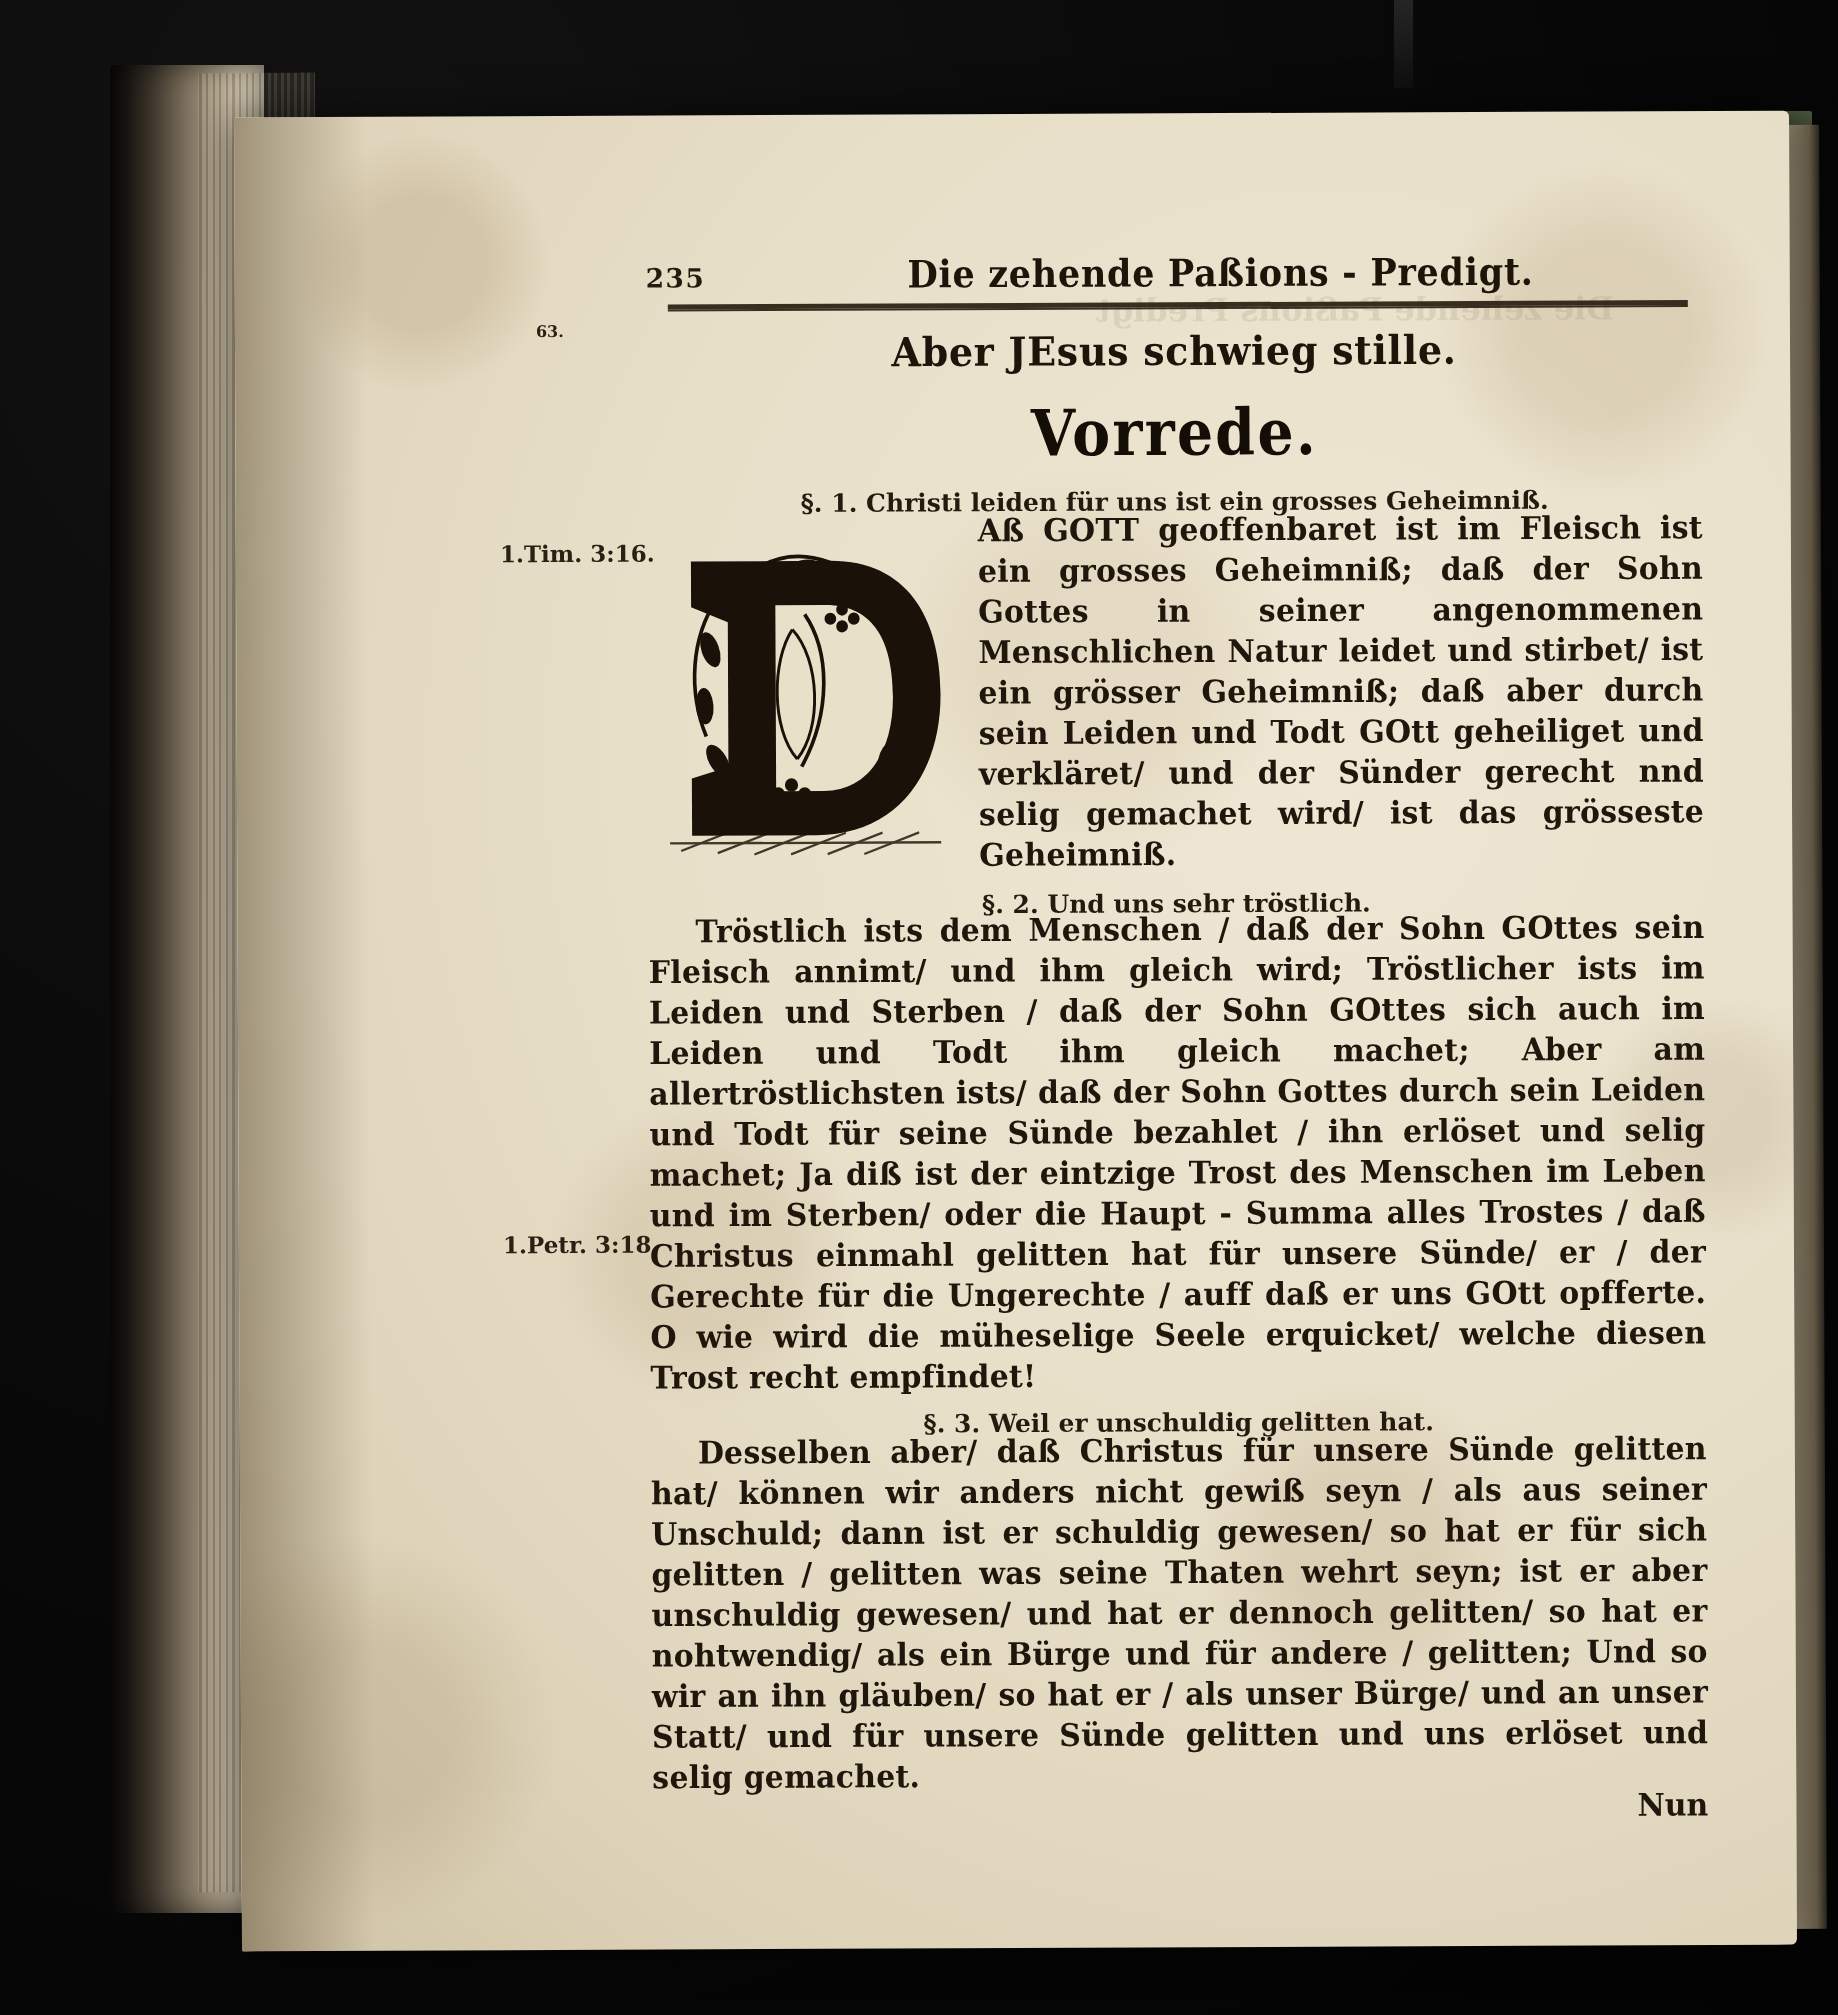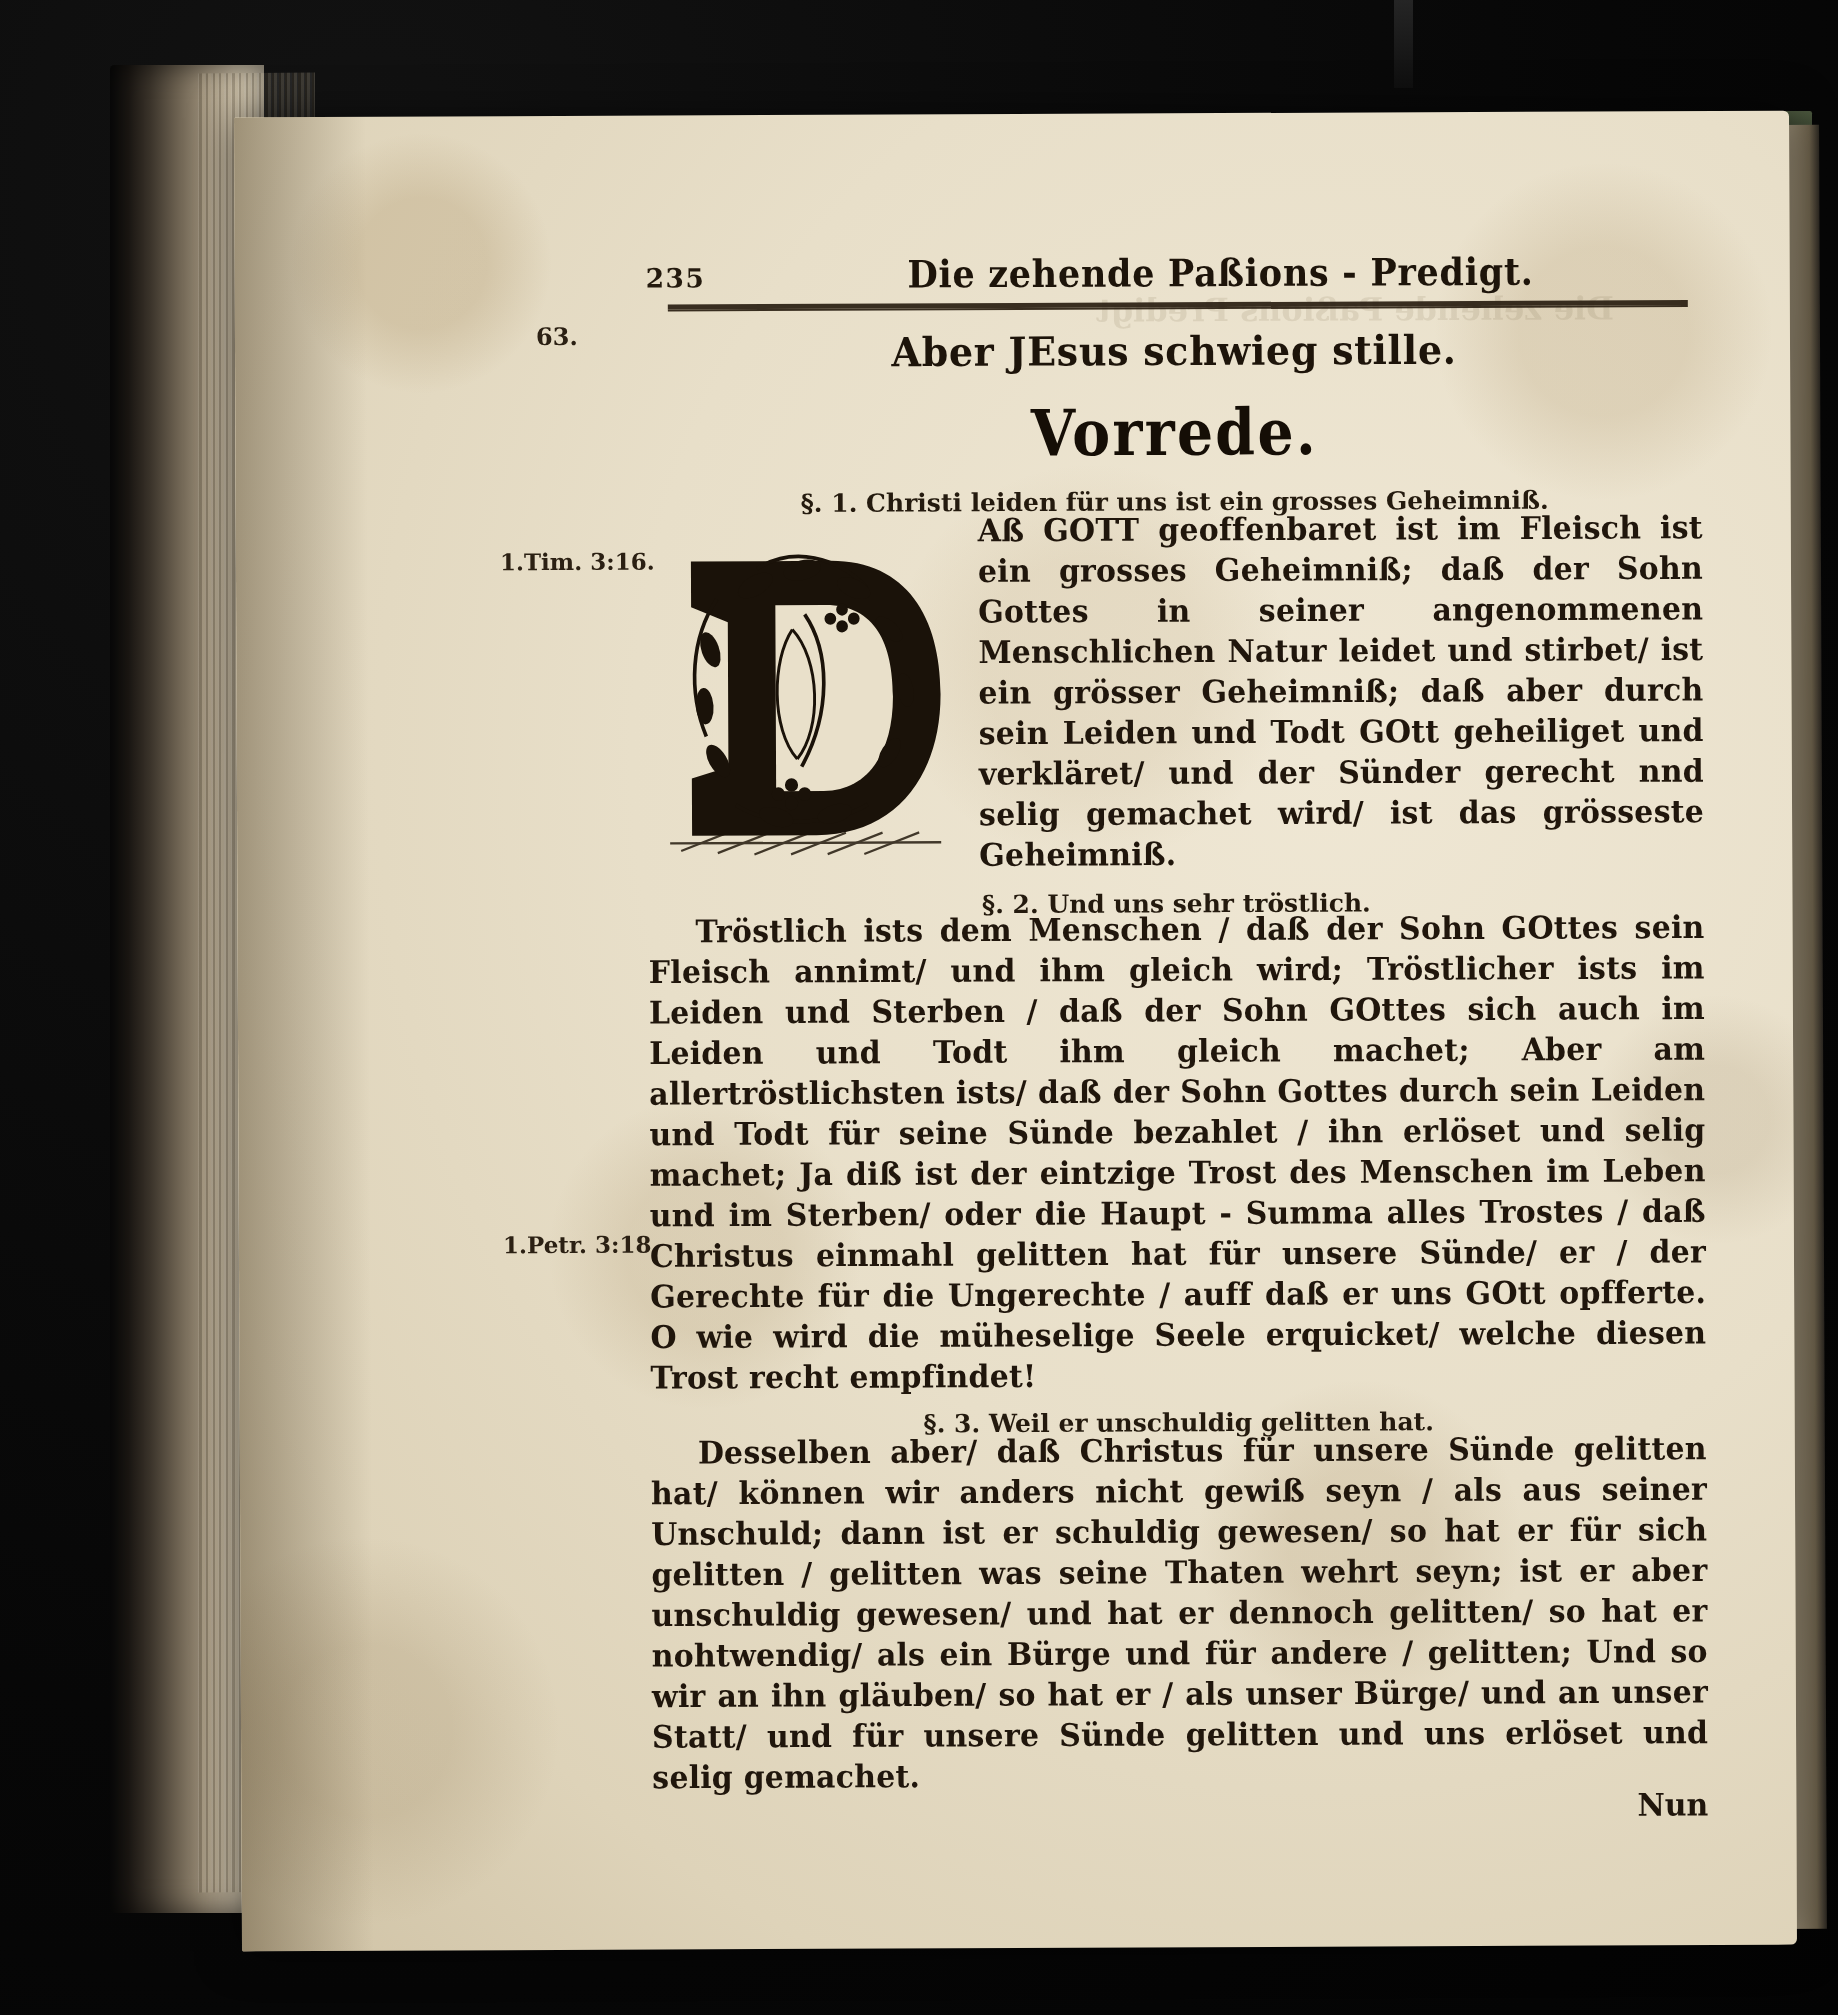--- a/index.html
+++ b/index.html
@@ -219,32 +219,31 @@
     width: 315px;
     height: 330px;
     margin: 4.4px 16px 2.9px 0;
     position: relative;
   }
   .initial svg { display: block; width: 100%; height: 100%; }
   .side-note-63 {
     position: absolute;
     left: -110px;
     top: 67px;
-    font-size: 24px;
+    font-size: 16px;
     font-weight: bold;
     color: #2b2013;
   }
   .ref-tim {
     position: absolute;
     left: -147px;
     top: 285px;
     font-size: 23px;
     font-weight: bold;
     color: #2b2013;
-    margin-top: 8px;
   }
   .ref-petr {
     position: absolute;
     left: -147px;
     top: 976px;
     font-size: 23px;
     font-weight: bold;
     color: #2b2013;
   }
 

